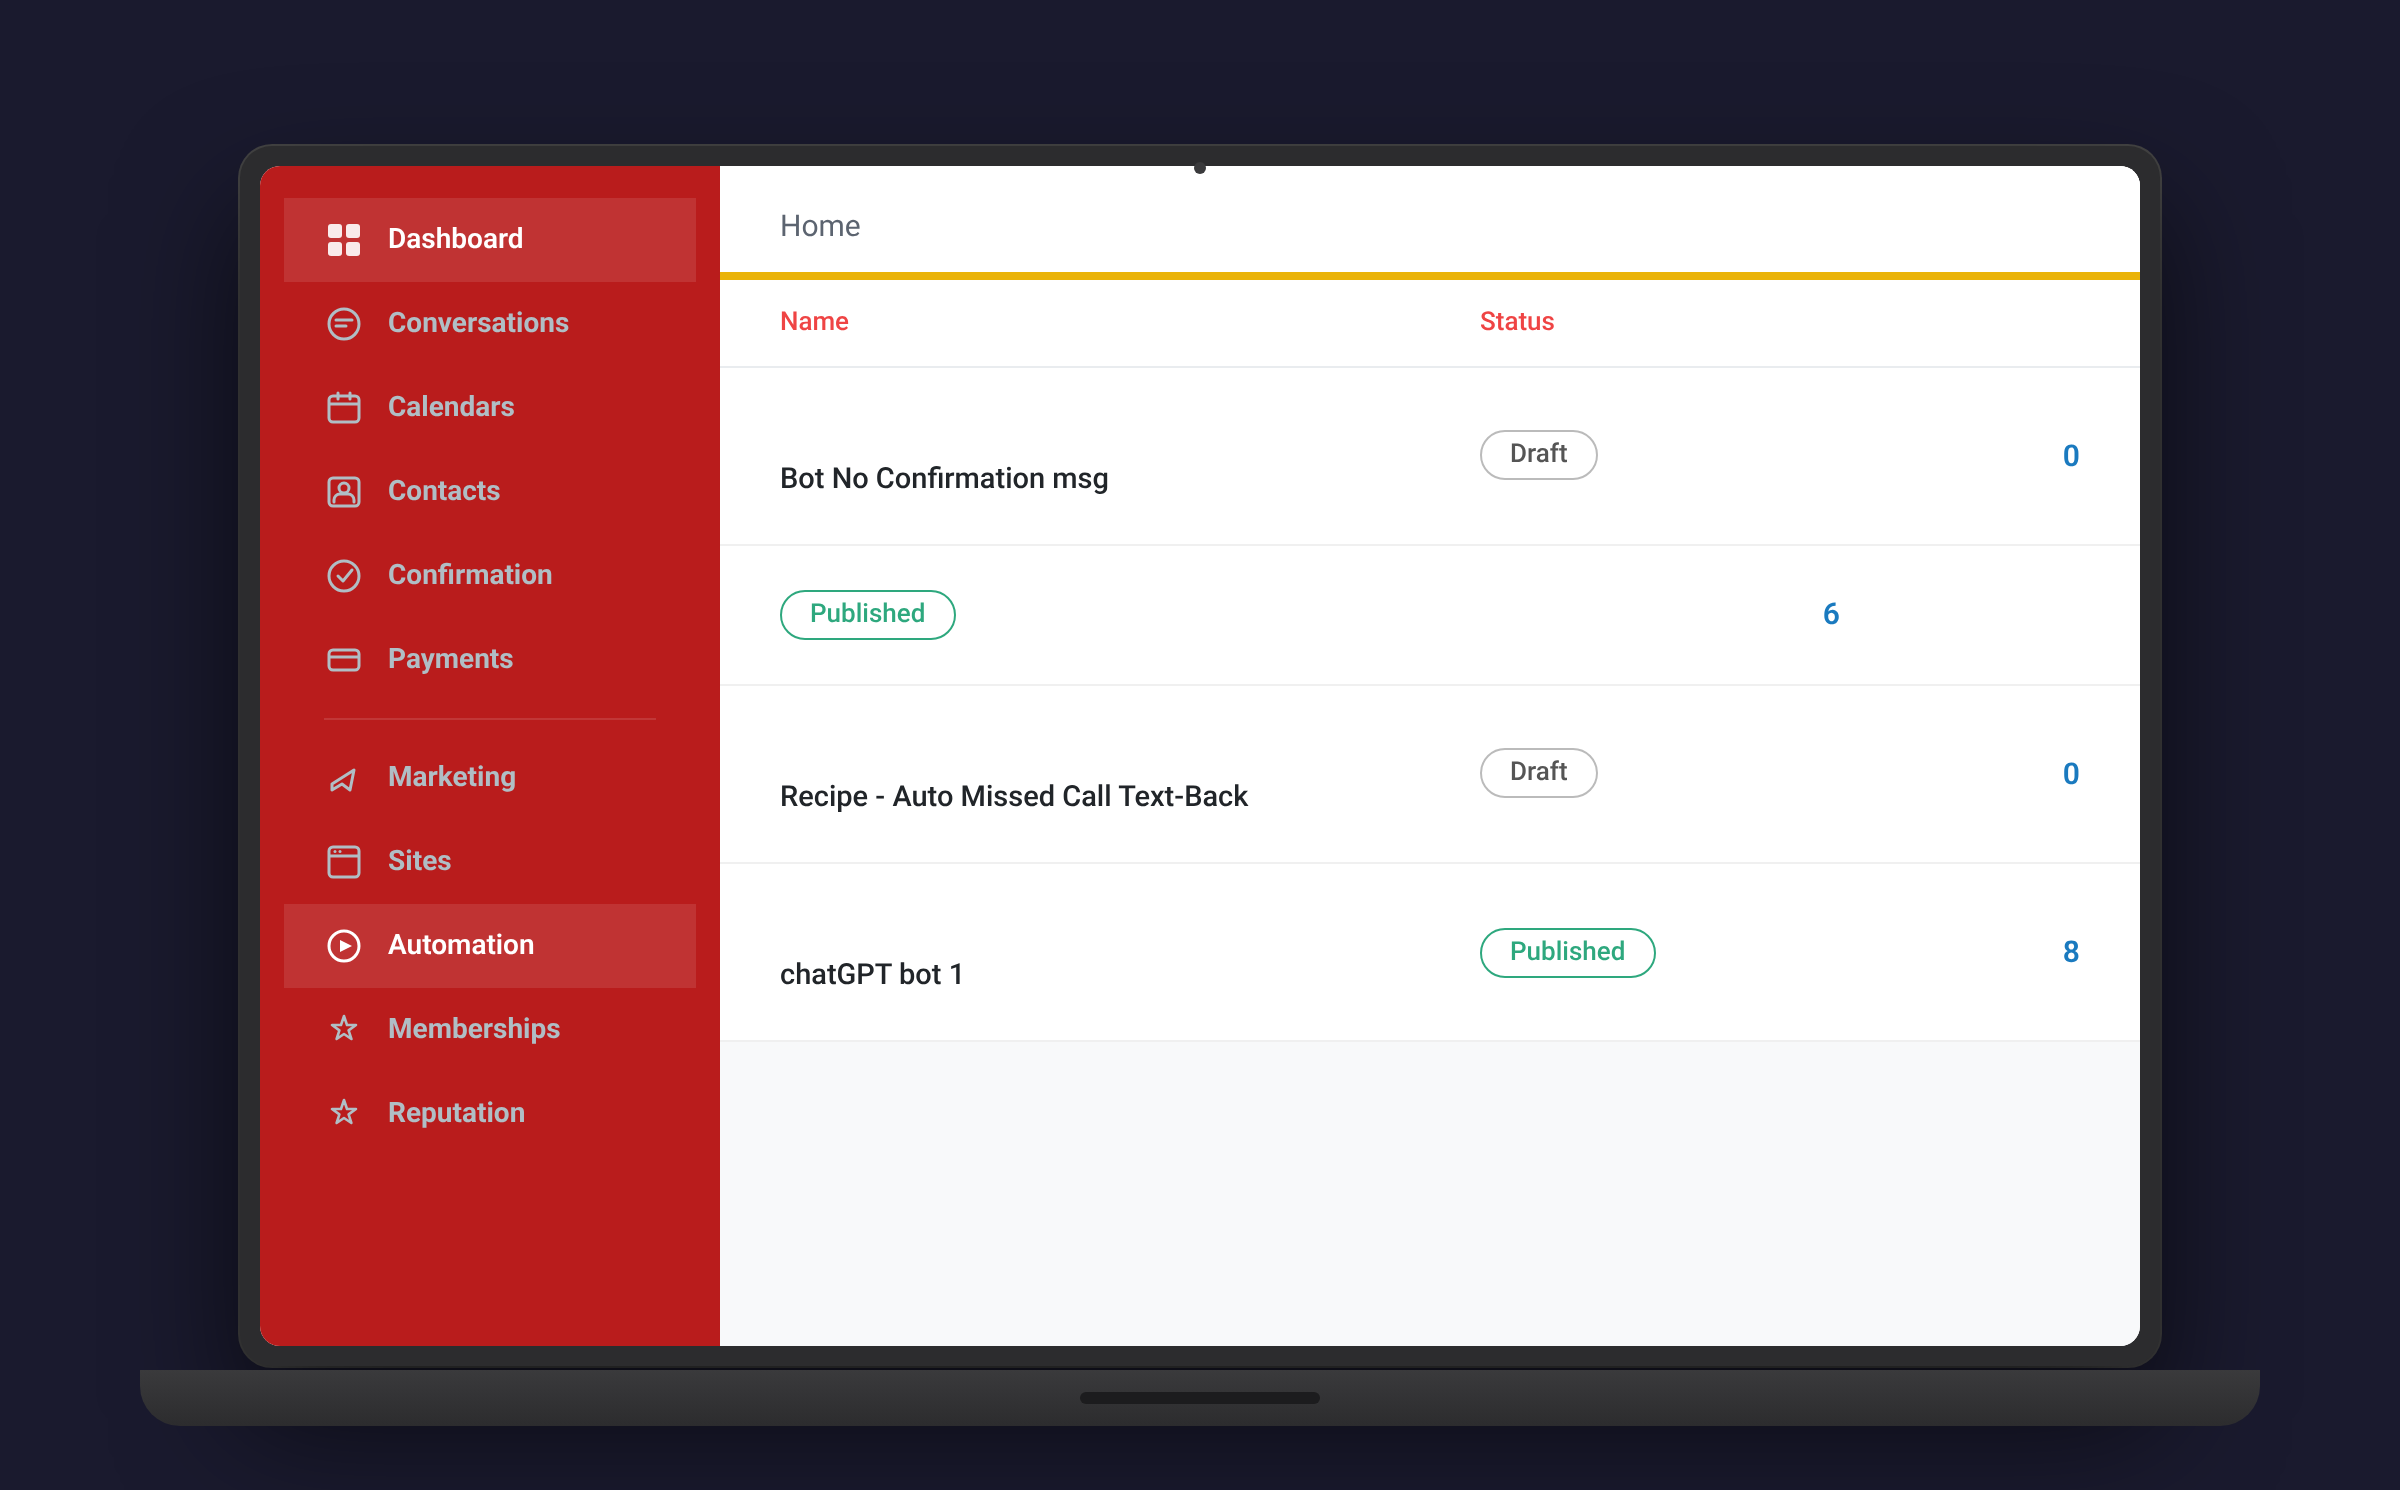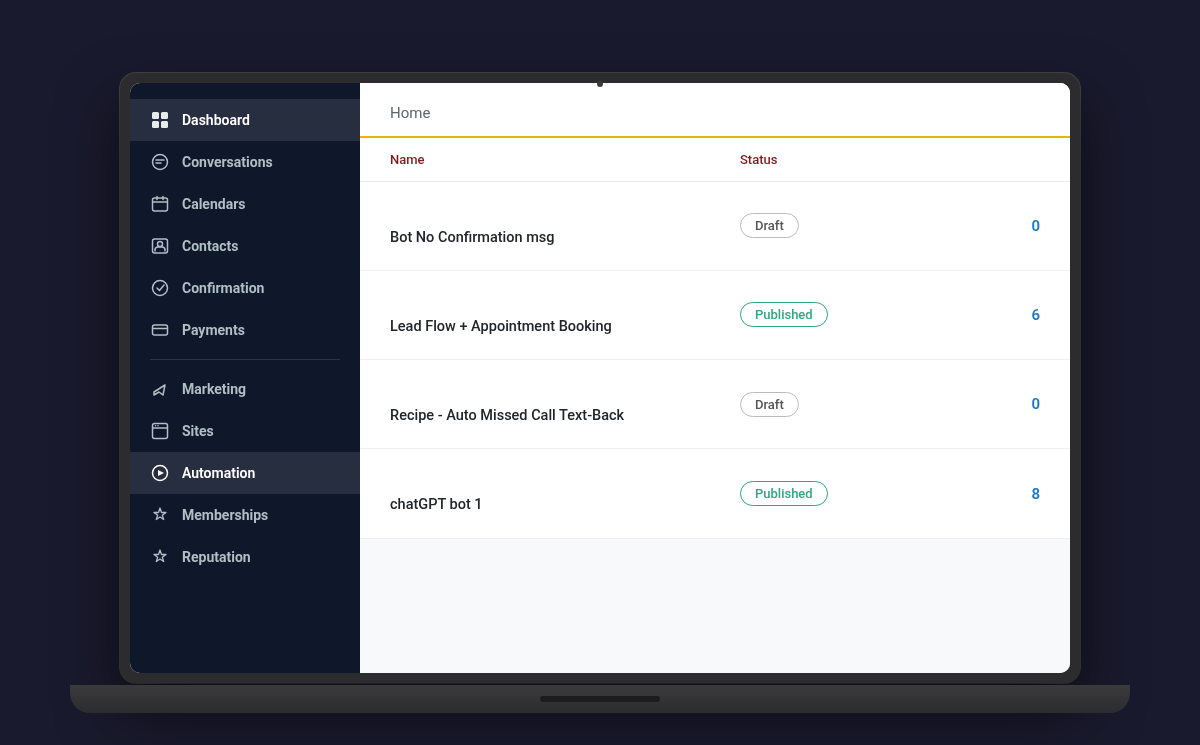--- a/index.html
+++ b/index.html
@@ -68,25 +68,25 @@
       height: 6px;
       background: #3a3a3c;
       border-radius: 50%;
       z-index: 10;
     }
 
     
     .sidebar {
       width: 230px;
       min-width: 230px;
-      background: #0f172a;
+      background: #b91c1c;
       color: #fff;
       display: flex;
       flex-direction: column;
-      padding: 16px 0;
+      padding: 16px 12px;
     }
 
     .sidebar-item {
       display: flex;
       align-items: center;
       gap: 12px;
       padding: 11px 20px;
       cursor: pointer;
       color: #b0bec5;
       font-size: 14px;
@@ -117,21 +117,21 @@
     .main-content {
       flex: 1;
       background: #f8f9fa;
       overflow: auto;
       padding: 0;
     }
 
     .page-header {
       padding: 20px 30px 14px;
       background: #fff;
-      border-bottom: 2px solid #eab308;
+      border-bottom: 4px solid #eab308;
     }
     .page-title {
       font-size: 15px;
       color: #5c6470;
       font-weight: 400;
     }
 
     .table-container {
       background: #fff;
       margin: 0;
@@ -140,21 +140,21 @@
 
     .table-header-row {
       display: grid;
       grid-template-columns: 1fr 180px 120px;
       padding: 14px 30px;
       border-bottom: 1px solid #e9ecef;
     }
     .th {
       font-size: 13px;
       font-weight: 500;
-      color: #7f1d1d;
+      color: #ef4444;
     }
     .th.total-enrolled { text-align: right; line-height: 1.3; }
 
     .table-row {
       display: grid;
       grid-template-columns: 1fr 180px 120px;
       padding: 22px 30px;
       border-bottom: 1px solid #f0f0f0;
       align-items: center;
       background: #fff;
@@ -342,21 +342,20 @@
 
           <div class="table-row">
             <span class="row-name">Bot No Confirmation msg</span>
             <div class="status-cell">
               <span class="status-badge status-draft">Draft</span>
             </div>
             <span class="row-count">0</span>
           </div>
 
           <div class="table-row">
-            <span class="row-name">Lead Flow + Appointment Booking</span>
             <div class="status-cell">
               <span class="status-badge status-published">Published</span>
             </div>
             <span class="row-count">6</span>
           </div>
 
           <div class="table-row">
             <span class="row-name">Recipe - Auto Missed Call Text-Back</span>
             <div class="status-cell">
               <span class="status-badge status-draft">Draft</span>

